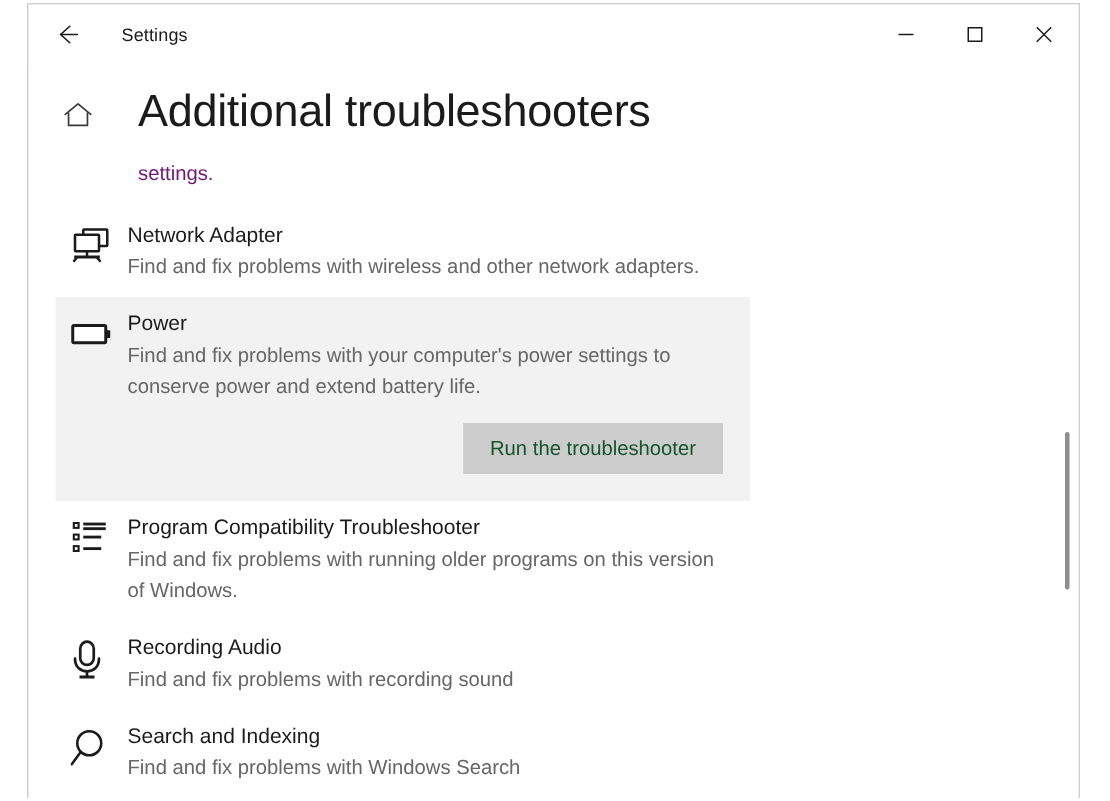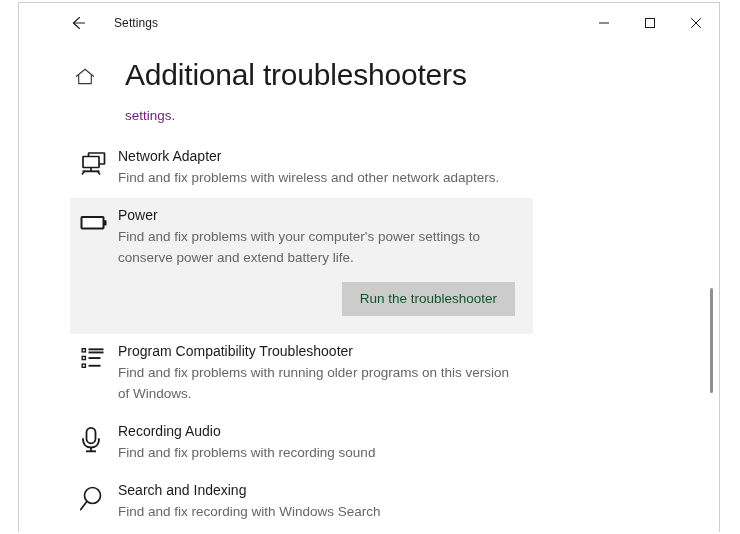--- a/index.html
+++ b/index.html
@@ -21,21 +21,20 @@
     left: 18px;
     top: 2px;
     width: 702px;
     height: 530px;
     background: #ffffff;
     border-left: 1px solid #cfcfcf;
     border-top: 1px solid #cfcfcf;
     border-right: 1px solid #cfcfcf;
     box-sizing: border-box;
     overflow: hidden;
-    padding-left: 33px;
   }
 
   
   .titlebar {
     position: relative;
     height: 40px;
     background: #ffffff;
     display: flex;
     align-items: center;
   }
@@ -324,21 +323,21 @@
 
     <div class="item">
       <div class="item-icon">
         <svg width="30" height="30" viewBox="0 0 30 30">
           <circle cx="12.5" cy="10.5" r="8.0" stroke="#1b1b1b" stroke-width="1.7" fill="none"></circle>
           <line x1="6.8" y1="16.4" x2="0.8" y2="24.5" stroke="#1b1b1b" stroke-width="1.7" stroke-linecap="round"></line>
         </svg>
       </div>
       <div class="item-body">
         <div class="item-title">Search and Indexing</div>
-        <div class="cutoff-desc">Find and fix recording with Windows Search</div>
+        <div class="cutoff-desc">Find and fix problems with Windows Search</div>
       </div>
     </div>
 
   </div>
 
   <div class="scrollbar-track">
     <div class="scrollbar-thumb"></div>
   </div>
 
 </div>

